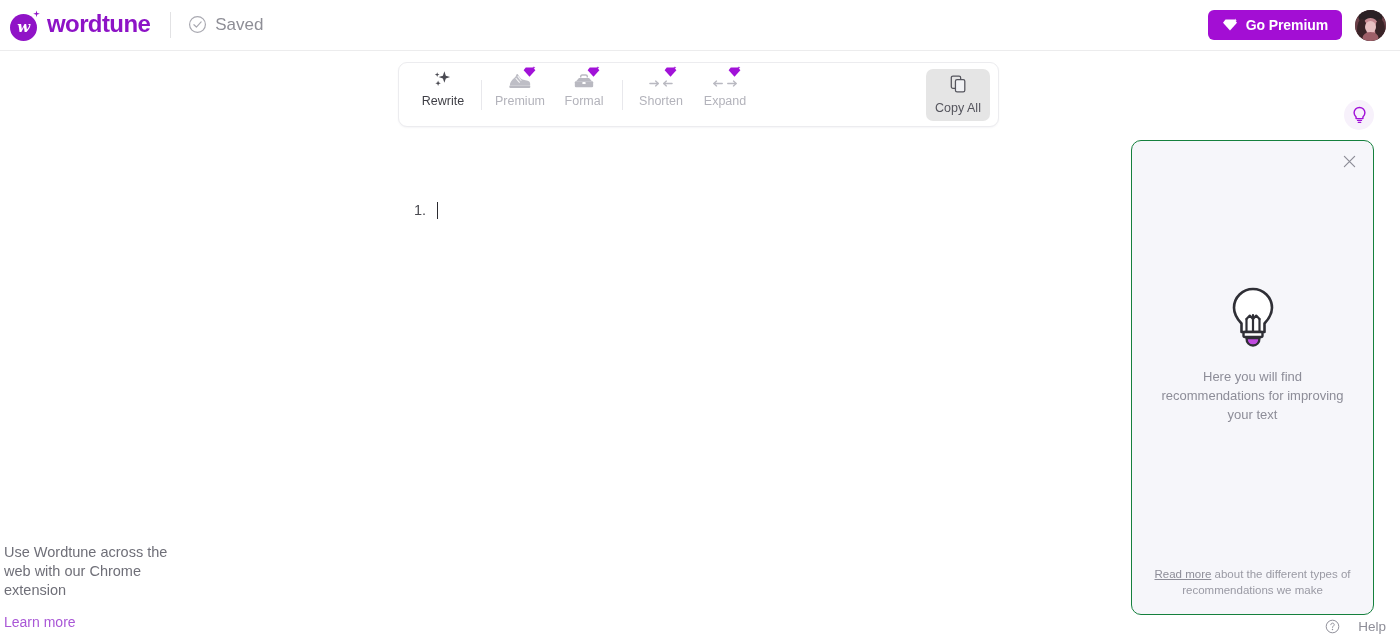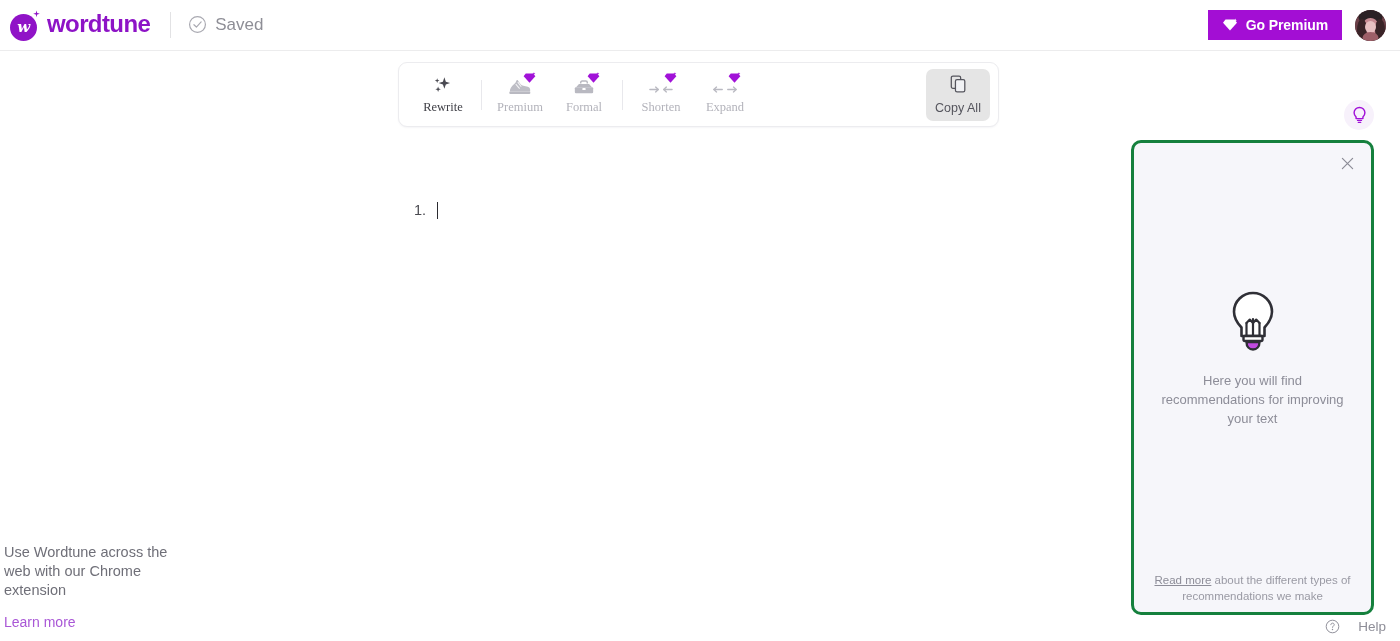--- a/index.html
+++ b/index.html
@@ -98,21 +98,21 @@
     align-items: center;
     gap: 13px;
   }
   .premium-btn {
     display: flex;
     align-items: center;
     gap: 8px;
     background: #a30ed4;
     color: #fff;
     border: none;
-    border-radius: 0;
+    border-radius: 6px;
     height: 30px;
     padding: 0 14px;
     font-family: "Liberation Sans", sans-serif;
     font-size: 14px;
     font-weight: 700;
     letter-spacing: -0.1px;
     cursor: pointer;
     white-space: nowrap;
   }
   .gem-icon { width: 16px; height: 14px; flex: 0 0 auto; }
@@ -142,27 +142,26 @@
     align-items: center;
     padding: 0 8px 0 12px;
   }
   .tool {
     position: relative;
     width: 64px;
     height: 52px;
     display: flex;
     flex-direction: column;
     align-items: center;
-    justify-content: center;
     gap: 5px;
     border: none;
     background: transparent;
     cursor: pointer;
     border-radius: 6px;
-    font-family: Liberation Serif, serif;
+    font-family: Liberation Sans, sans-serif;
   }
   .tool .tool-ico {
     height: 20px;
     display: flex;
     align-items: flex-end;
     justify-content: center;
     position: relative;
     width: 34px;
   }
   .tool .tool-label {
@@ -284,23 +283,23 @@
     border: none;
     padding: 0;
   }
   .rec-panel {
     position: absolute;
     left: 1131px;
     top: 140px;
     width: 243px;
     height: 475px;
     background: #f6f6fa;
-    border: 3px solid #15803d;
+    border: 1px solid #15803d;
     border-radius: 10px;
-    padding: 10px 12px 8px;
+    padding: 10px 12px 16px;
     display: flex;
     flex-direction: column;
   }
   .rec-close {
     align-self: flex-end;
     width: 20px; height: 20px;
     border: none;
     background: transparent;
     cursor: pointer;
     color: #8c8c97;

